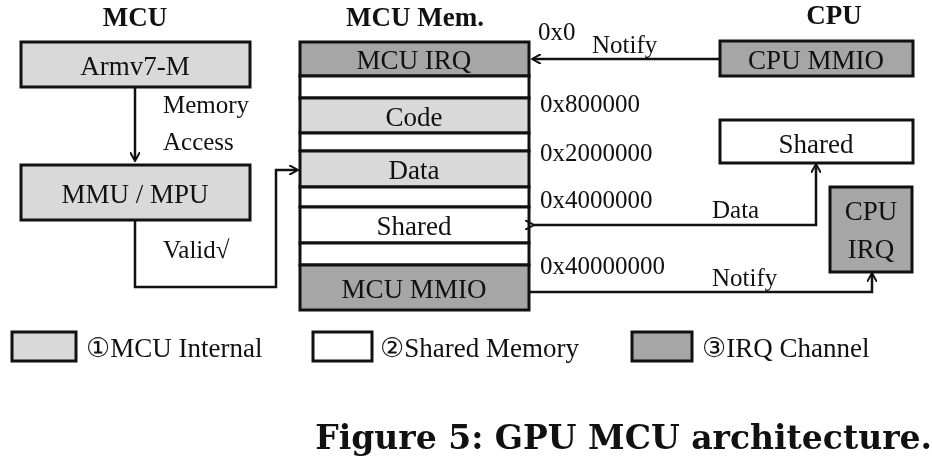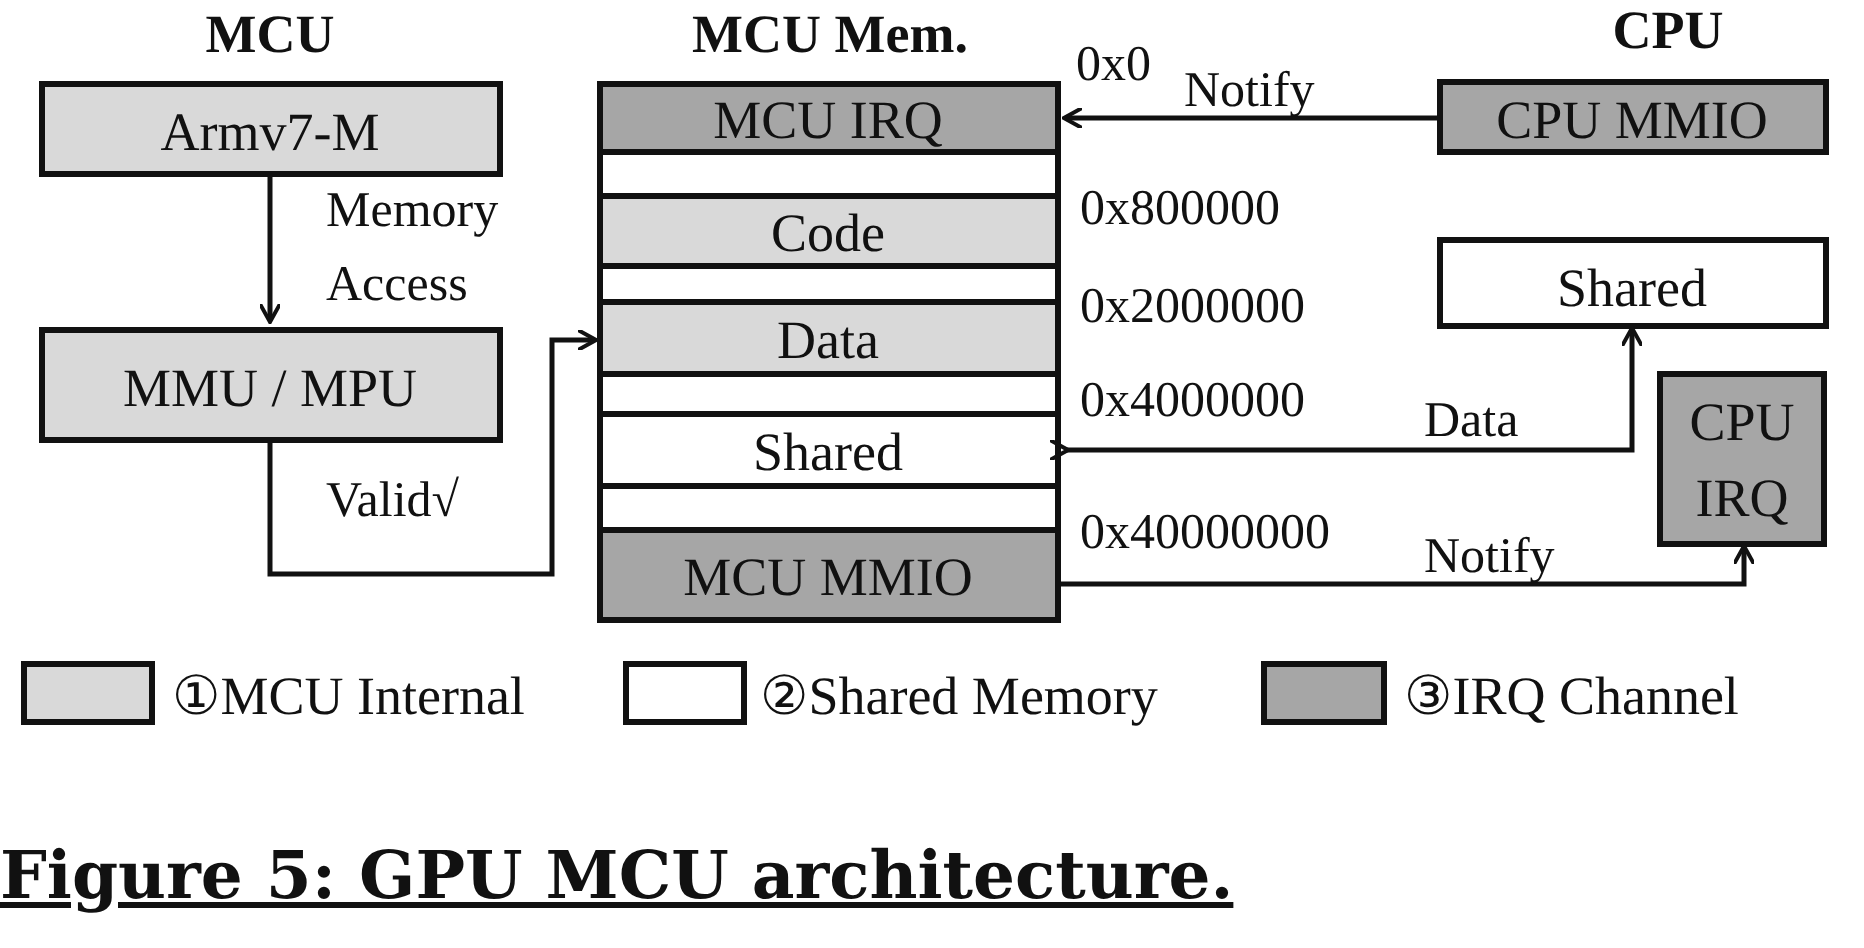--- a/index.html
+++ b/index.html
@@ -3,22 +3,22 @@
 <meta charset="utf-8">
 <style>
   html, body { margin: 0; padding: 0; background: #ffffff; }
   body { width: 932px; height: 474px; position: relative; overflow: hidden; }
   #diagram { position: absolute; left: 0; top: 0; }
   .t { font-family: "Liberation Serif", "DejaVu Serif", serif; fill: #111; }
   .hd { font-weight: bold; font-size: 27px; }
   .bx { font-size: 27px; }
   .lb { font-size: 25px; }
   .lg { font-size: 27px; }
-  .caption { position: absolute; left: 0; width: 932px; top: 418px; text-align: left;
-             font-family: "DejaVu Serif", "Liberation Serif", serif; font-weight: bold; font-size: 33px; color: #111; text-decoration: underline; }
+  .caption { position: absolute; left: 0; width: 932px; top: 418px; text-align: right;
+             font-family: "DejaVu Serif", "Liberation Serif", serif; font-weight: bold; font-size: 33px; color: #111; }
 </style>
 </head>
 <body>
 
 <svg id="diagram" width="932" height="400" viewBox="0 0 932 400" xmlns="http://www.w3.org/2000/svg">
   <defs>
     <marker id="arr" markerWidth="10" markerHeight="10" refX="8" refY="5" orient="auto" markerUnits="userSpaceOnUse">
       <path d="M0,0 L9,5 L0,10" fill="none" stroke="#111" stroke-width="2"></path>
     </marker>
   </defs>

